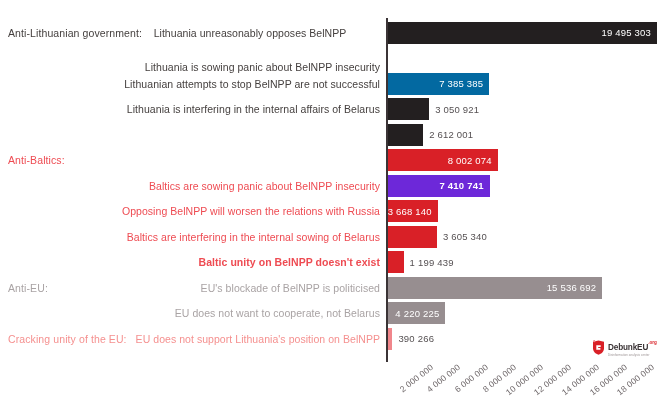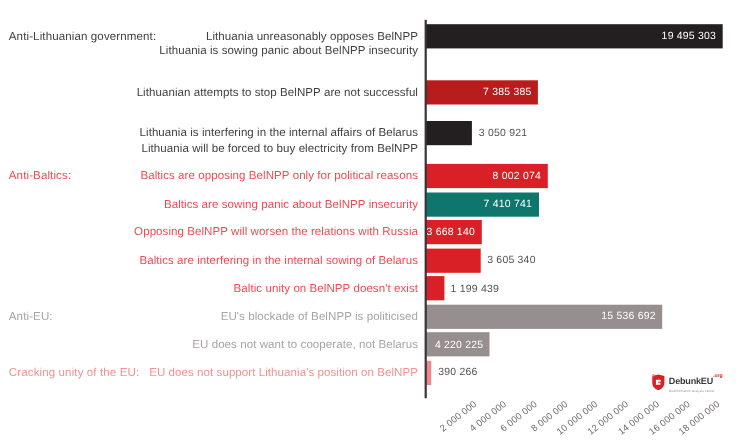--- a/index.html
+++ b/index.html
@@ -137,82 +137,84 @@
   }
 </style>
 </head>
 <body>
 
 <div id="chart-root">
 
   <div id="rows-layer">
       <div class="row" style="top: 20px;">
         <div class="cat-label" style="color: rgb(69, 64, 63);">Anti-Lithuanian government:</div>
-        <div class="row-label" style="color: rgb(69, 64, 63);">Lithuania unreasonably opposes BelNPP</div>
+        <div class="row-label" style="color: rgb(69, 64, 63); text-align: center;">Lithuania unreasonably opposes BelNPP</div>
         <div class="bar-wrap">
           <div class="bar" style="width: 270px; background: rgb(35, 31, 32);">
             <span class="bar-value inside">19 495 303</span>
           </div>
         </div>
       </div>
-      <div class="row" style="top: 33px; padding-left: 10px;">
+      <div class="row" style="top: 54px; padding-left: 10px;">
         <div class="row-label" style="color: rgb(69, 64, 63);">Lithuania is sowing panic about BelNPP insecurity</div>
       </div>
       <div class="row" style="top: 71px;">
         <div class="row-label" style="color: rgb(69, 64, 63);">Lithuanian attempts to stop BelNPP are not successful</div>
         <div class="bar-wrap">
-          <div class="bar" style="width: 102.284px; background: #b91c1c;">
+          <div class="bar" style="width: 102.284px; background: #0369a1;">
             <span class="bar-value inside">7 385 385</span>
           </div>
         </div>
       </div>
-      <div class="row" style="top: 96.5px; margin-top: 12px;">
+      <div class="row" style="top: 96.5px;">
         <div class="row-label" style="color: rgb(69, 64, 63);">Lithuania is interfering in the internal affairs of Belarus</div>
         <div class="bar-wrap">
           <div class="bar" style="width: 42.2537px; background: rgb(35, 31, 32);"></div>
           <span class="bar-value outside">3 050 921</span>
         </div>
       </div>
       <div class="row" style="top: 122px;">
-        <div class="row-label" style="color: rgb(69, 64, 63);">Lithuania will be forced to buy electricity from BelNPP</div>
+        <div class="bar-wrap">
+          <div class="bar" style="width: 36.1749px; background: rgb(35, 31, 32);"></div>
+          <span class="bar-value outside">2 612 001</span>
+        </div>
       </div>
       <div class="row" style="top: 147.5px;">
         <div class="cat-label" style="color: rgb(238, 75, 82);">Anti-Baltics:</div>
-        <div class="row-label" style="color: rgb(238, 75, 82);">Baltics are opposing BelNPP only for political reasons</div>
         <div class="bar-wrap">
           <div class="bar" style="width: 110.825px; background: rgb(217, 32, 39);">
             <span class="bar-value inside">8 002 074</span>
           </div>
         </div>
       </div>
       <div class="row" style="top: 173px;">
         <div class="row-label" style="color: rgb(238, 75, 82);">Baltics are sowing panic about BelNPP insecurity</div>
         <div class="bar-wrap">
-          <div class="bar" style="width: 102.635px; background: #0f766e;">
+          <div class="bar" style="width: 102.635px; background: #6d28d9; font-weight: bold;">
             <span class="bar-value inside">7 410 741</span>
           </div>
         </div>
       </div>
       <div class="row" style="top: 198.5px;">
         <div class="row-label" style="color: rgb(238, 75, 82);">Opposing BelNPP will worsen the relations with Russia</div>
         <div class="bar-wrap">
           <div class="bar" style="width: 50.8019px; background: rgb(217, 32, 39);">
             <span class="bar-value inside">3 668 140</span>
           </div>
         </div>
       </div>
       <div class="row" style="top: 224px;">
         <div class="row-label" style="color: rgb(238, 75, 82);">Baltics are interfering in the internal sowing of Belarus</div>
         <div class="bar-wrap">
           <div class="bar" style="width: 49.9321px; background: rgb(217, 32, 39);"></div>
           <span class="bar-value outside">3 605 340</span>
         </div>
       </div>
       <div class="row" style="top: 249.5px;">
-        <div class="row-label" style="color: rgb(238, 75, 82);">Baltic unity on BelNPP doesn't exist</div>
+        <div class="row-label" style="color: rgb(238, 75, 82); font-weight: bold;">Baltic unity on BelNPP doesn't exist</div>
         <div class="bar-wrap">
           <div class="bar" style="width: 16.6116px; background: rgb(217, 32, 39);"></div>
           <span class="bar-value outside">1 199 439</span>
         </div>
       </div>
       <div class="row" style="top: 275px;">
         <div class="cat-label" style="color: rgb(169, 163, 164);">Anti-EU:</div>
         <div class="row-label" style="color: rgb(169, 163, 164);">EU's blockade of BelNPP is politicised</div>
         <div class="bar-wrap">
           <div class="bar" style="width: 215.175px; background: rgb(151, 142, 144);">

